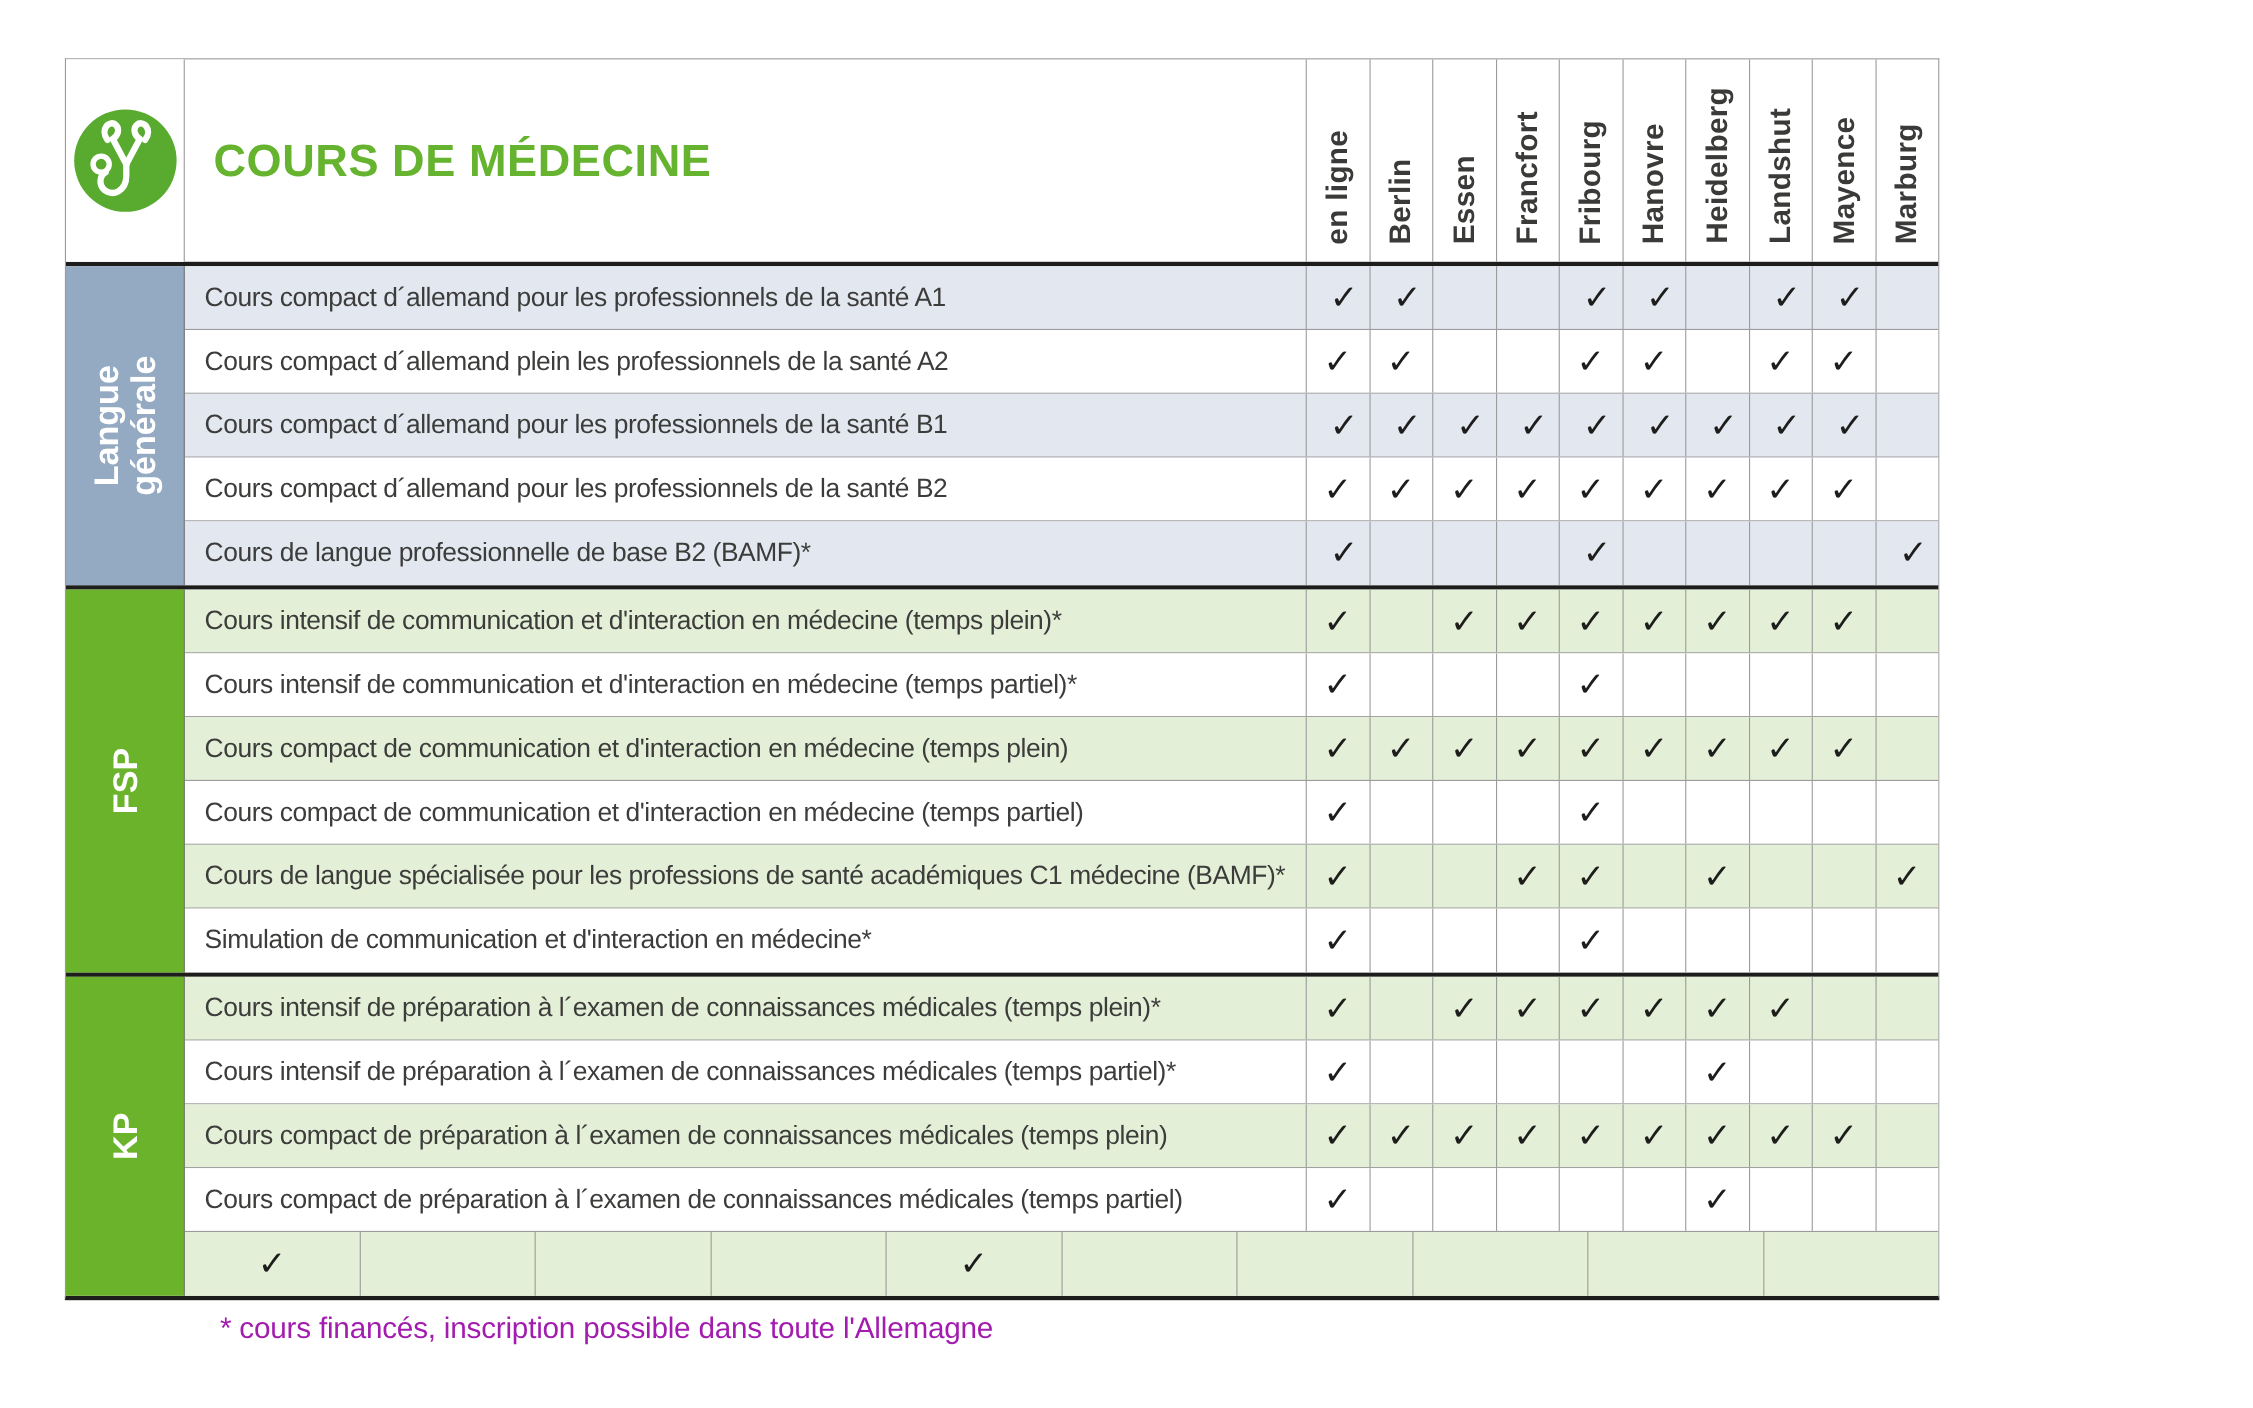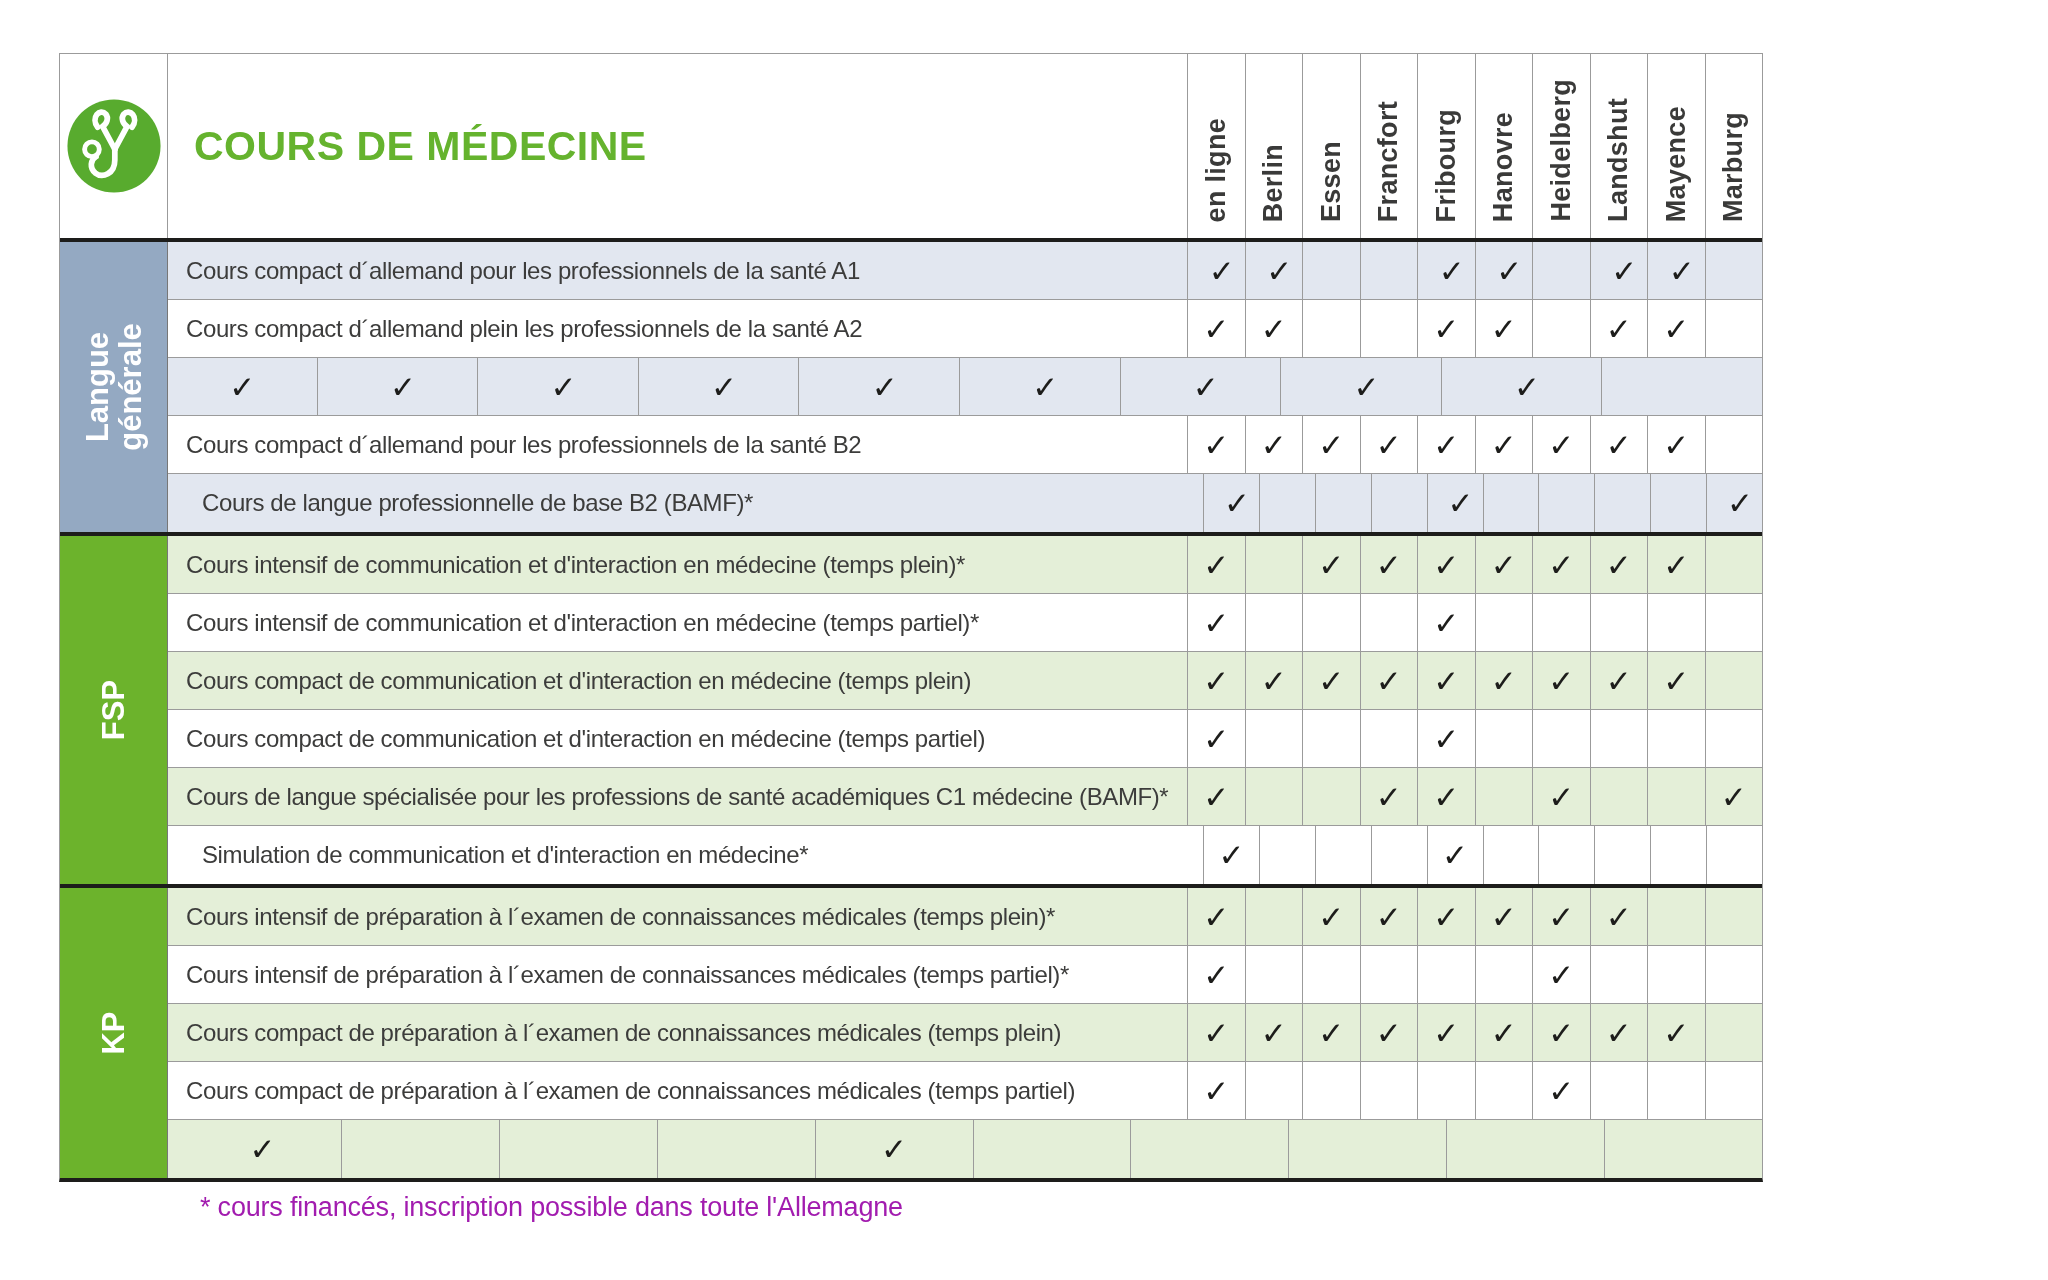--- a/index.html
+++ b/index.html
@@ -45,21 +45,21 @@
   .theme-blue  .sidebar { background: #94a9c2; }
   .theme-green .sidebar { background: #6cb32c; }
   .sidebar-label {
     position: absolute; top: 50%; left: 50%;
     transform: translate(-50%, -50%) rotate(-90deg);
     color: #fff; font-weight: bold; font-size: 31px; line-height: 1.08;
     text-align: center; white-space: nowrap;
   }
   .rows { flex: 1; display: flex; flex-direction: column; }
   .row { display: flex; height: 58px; border-bottom: 1px solid #9b9b9b; background: #fff; }
-  .row:last-child { border-bottom: none; padding-left: 16px; }
+  .row:last-child { border-bottom: none; }
   .theme-blue  .row.tint { background: #e2e7f0; gap: 11px; }
   .theme-green .row.tint { background: #e4efd8; }
   .label-cell {
     width: 1020px; flex: 0 0 1020px; border-right: 1px solid #9b9b9b;
     display: flex; align-items: center; padding-left: 18px;
     font-size: 24px; color: #3c3c3b; letter-spacing: -0.4px; white-space: nowrap; overflow: hidden;
   }
   .check-cell {
     flex: 1; border-right: 1px solid #9b9b9b;
     display: flex; align-items: center; justify-content: center;
@@ -154,20 +154,21 @@
               <div class="check-cell"></div>
               <div class="check-cell"></div>
               <div class="check-cell">✓</div>
               <div class="check-cell">✓</div>
               <div class="check-cell"></div>
               <div class="check-cell">✓</div>
               <div class="check-cell">✓</div>
               <div class="check-cell"></div>
             </div>
             <div class="row tint">
+              <div class="label-cell">Cours compact d´allemand pour les professionnels de la santé B1</div>
               <div class="check-cell">✓</div>
               <div class="check-cell">✓</div>
               <div class="check-cell">✓</div>
               <div class="check-cell">✓</div>
               <div class="check-cell">✓</div>
               <div class="check-cell">✓</div>
               <div class="check-cell">✓</div>
               <div class="check-cell">✓</div>
               <div class="check-cell">✓</div>
               <div class="check-cell"></div>

